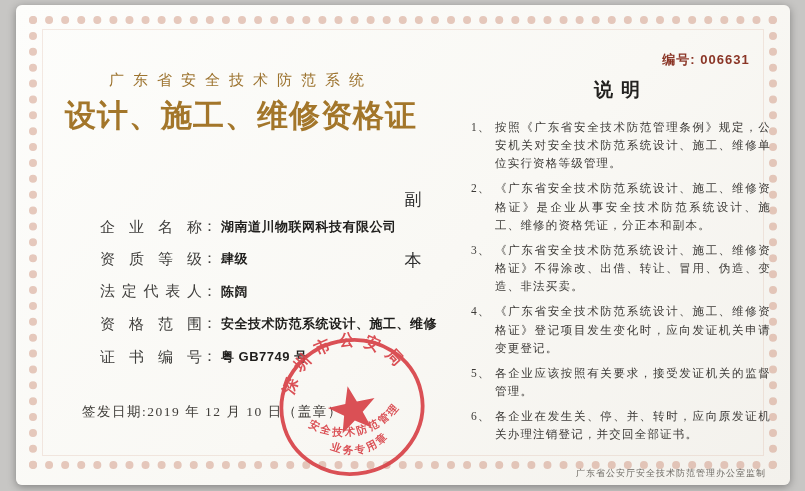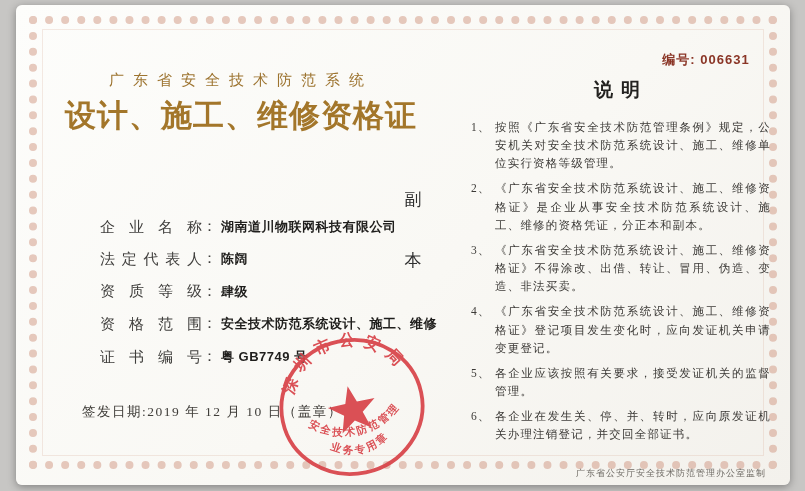--- a/index.html
+++ b/index.html
@@ -72,26 +72,26 @@
       <span class="c1">副</span>
       <span class="c2">本</span>
     </div>
 
     <div class="fields">
       <div class="field-row r1">
         <span class="field-label">企业名称</span><span class="field-colon">：</span>
         <span class="field-value">湖南道川物联网科技有限公司</span>
       </div>
       <div class="field-row">
+        <span class="field-label">资质等级</span><span class="field-colon">：</span>
+        <span class="field-value">肆级</span>
+      </div>
+      <div class="field-row">
         <span class="field-label">法定代表人</span><span class="field-colon">：</span>
         <span class="field-value">陈阔</span>
-      </div>
-      <div class="field-row">
-        <span class="field-label">资质等级</span><span class="field-colon">：</span>
-        <span class="field-value">肆级</span>
       </div>
       <div class="field-row">
         <span class="field-label">资格范围</span><span class="field-colon">：</span>
         <span class="field-value">安全技术防范系统设计、施工、维修</span>
       </div>
       <div class="field-row">
         <span class="field-label">证书编号</span><span class="field-colon">：</span>
         <span class="field-value">粤 GB7749 号</span>
       </div>
     </div>

